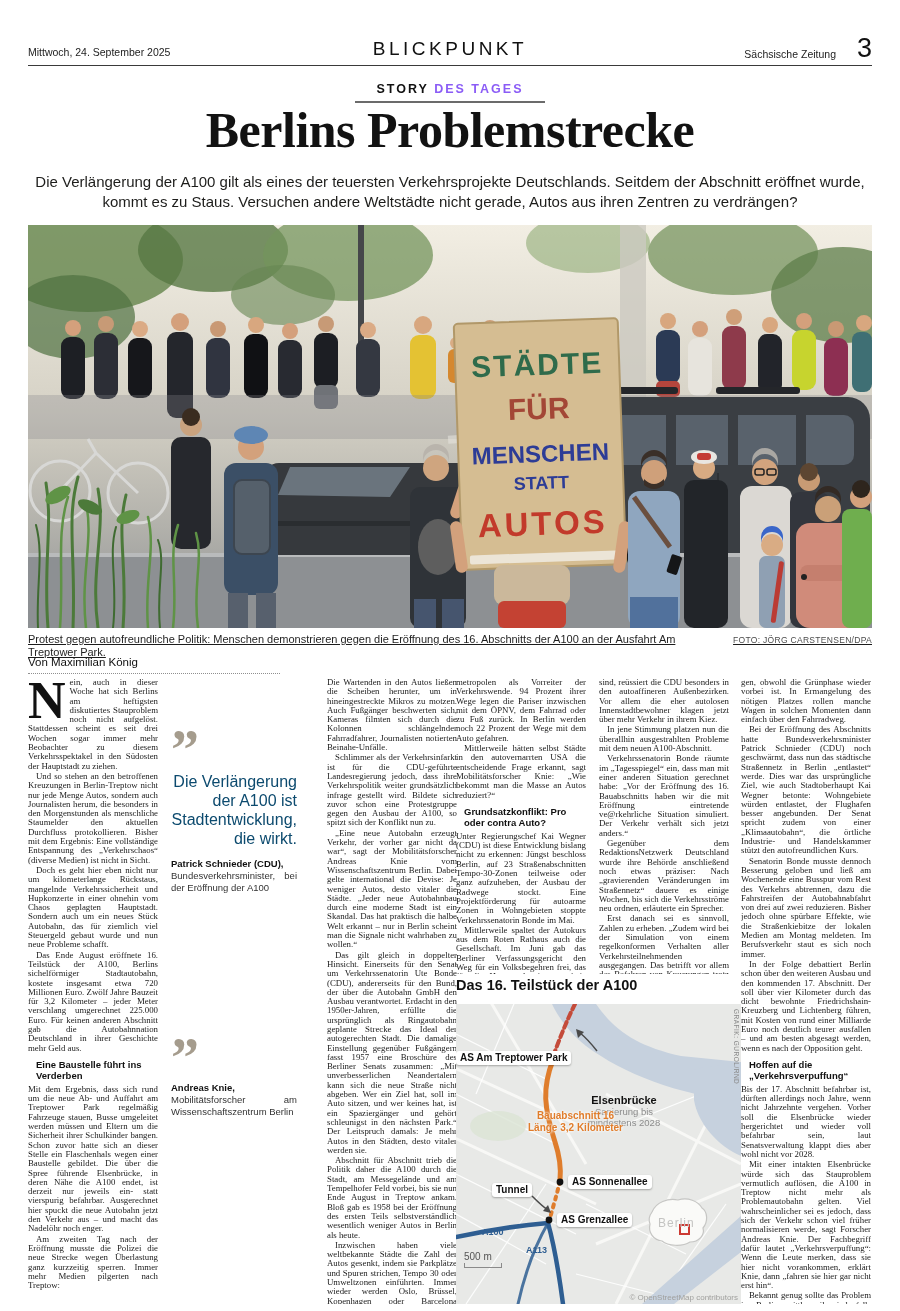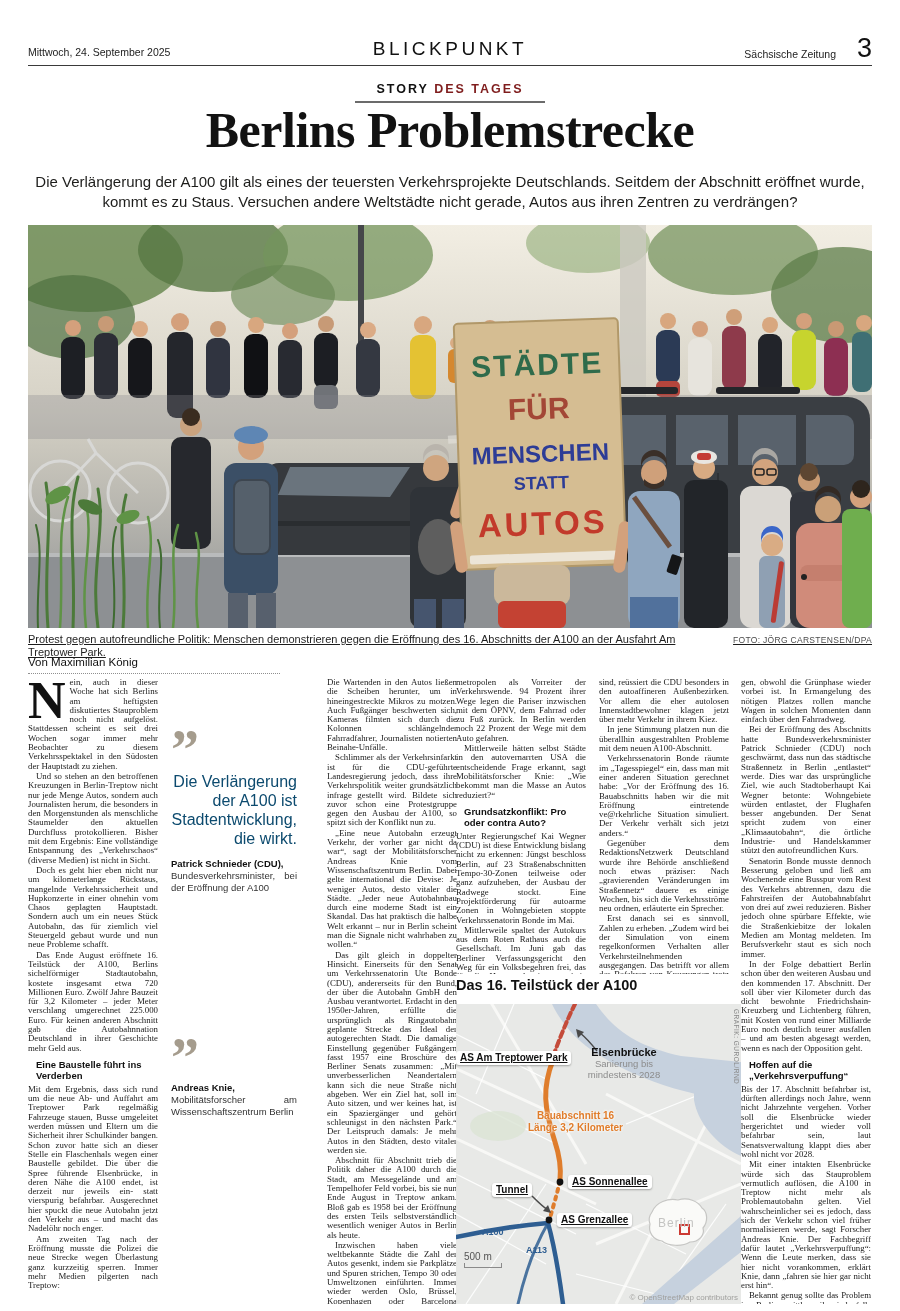--- a/index.html
+++ b/index.html
@@ -11,21 +11,21 @@
   .h-date{left:28px;top:46px;font:400 10.5px "Liberation Sans",sans-serif;color:#222;}
   .h-section{left:0;right:0;top:38px;text-align:center;font:500 19px "Liberation Sans",sans-serif;
              letter-spacing:3.5px;color:#111;}
   .h-paper{right:64px;top:48px;font:400 10.5px "Liberation Sans",sans-serif;color:#222;}
   .h-pageno{right:28px;top:33px;font:400 27px "Liberation Sans",sans-serif;color:#111;}
   .h-rule{left:28px;top:65px;width:844px;height:0;border-top:1.5px solid #3a3a3a;}
 
   
   .kicker{left:0;right:0;top:82px;text-align:center;font:700 12.5px "Liberation Sans",sans-serif;
           letter-spacing:2px;color:#111;}
-  .kicker .tan{color:#7f1d1d;margin-top:32px;}
+  .kicker .tan{color:#8b5cf6;margin-top:32px;}
   .kicker-rule{left:355px;top:101px;width:190px;height:2px;background:#6b6b6b;}
   .headline{left:0;right:0;top:104px;text-align:center;font:700 50px/1.05 "Liberation Serif",serif;
             color:#121212;letter-spacing:-.5px;}
   .lede{left:28px;top:172px;width:844px;text-align:center;
         font:400 15px/1.32 "Liberation Sans",sans-serif;color:#1d1d1b;}
 
   
   .photo{left:28px;top:225px;width:844px;height:403px;overflow:hidden;background:#cfcabf;}
   .photo svg{display:block;}
 
@@ -49,23 +49,23 @@
   .qmark{font:700 56px/28px "Liberation Serif",serif;color:#a59c8d;}
   .qtext{font:400 16px/19px "Liberation Sans",sans-serif;color:#0c4a6e;margin-top:8px;text-align:right;}
   .qname{font:700 9.5px/12px "Liberation Sans",sans-serif;color:#111;margin-top:10px;}
   .qrole{font:400 9.5px/11.5px "Liberation Sans",sans-serif;color:#333;}
 
   
   .map-title{left:456px;top:977px;font:700 14.5px "Liberation Sans",sans-serif;color:#111;}
   .map-box{left:456px;top:1004px;width:285px;height:300px;background:#e8e9e7;overflow:hidden;}
   .map-box svg{position:absolute;left:0;top:0;}
   .pill{position:absolute;background:#fff;border-radius:3px;padding:1px 4px;
-        box-shadow:0 1px 2px rgba(0,0,0,.3);font:700 10px/12px "Liberation Sans",sans-serif;color:#111;white-space:nowrap;text-decoration:underline;}
+        box-shadow:0 1px 2px rgba(0,0,0,.3);font:700 10px/12px "Liberation Sans",sans-serif;color:#111;white-space:nowrap;}
   .map-label{position:absolute;font-family:"Liberation Sans",sans-serif;}
-  .elsen-t{font-weight:700;font-size:11px;color:#111;}
+  .elsen-t{font-weight:700;font-size:11px;color:#111;margin-top:48px;}
   .elsen-s{font-size:9.5px;line-height:11px;color:#8c8c8c;}
   .bau{color:#e07c2a;font-weight:700;font-size:10px;line-height:12px;text-align:center;
        text-shadow:0 0 3px #fff,0 0 3px #fff;}
   .mblue{color:#2e5e92;font-weight:700;font-size:9px;}
   .scale-txt{font-size:10px;color:#555;}
   .scale-bar{width:36px;height:4px;border:1px solid #8a8a8a;border-top:none;margin-top:1px;}
   .osm{font-size:8px;color:#a0a09e;}
   .berlin-lbl{font-size:12px;color:#c4c4c2;letter-spacing:1px;}
   .gfx-credit{position:absolute;right:1px;top:5px;writing-mode:vertical-rl;
               font:400 6.5px "Liberation Sans",sans-serif;color:#8a8a8a;letter-spacing:.5px;}

